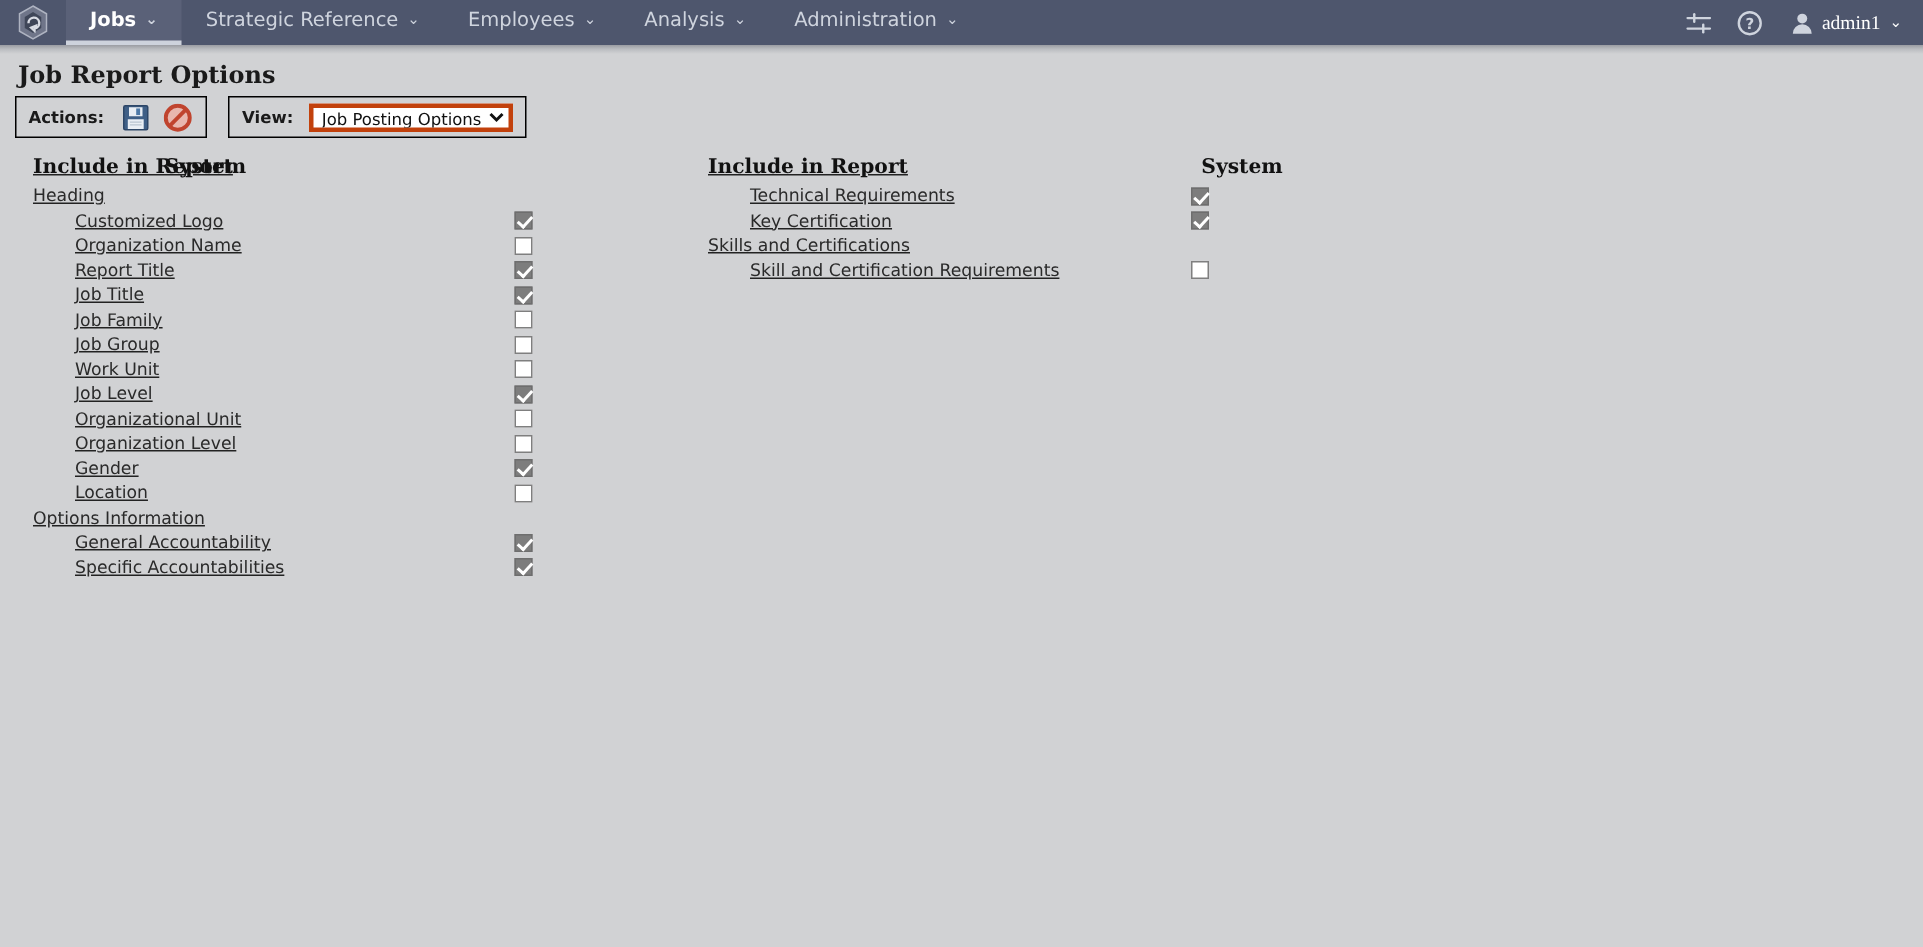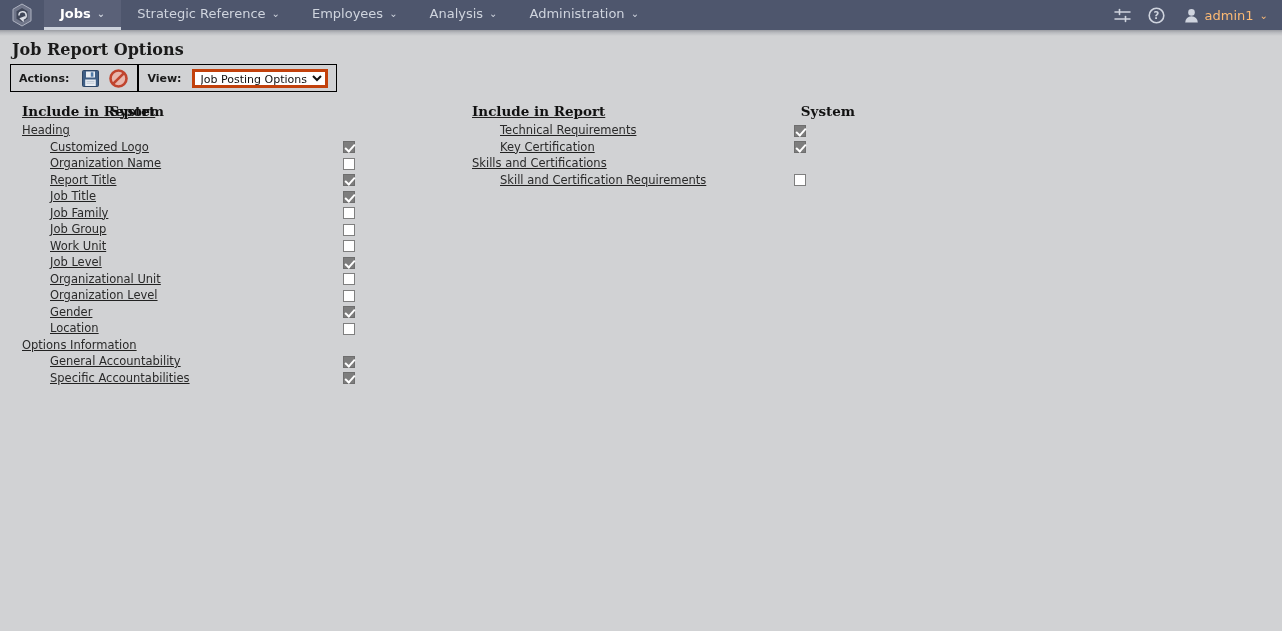--- a/index.html
+++ b/index.html
@@ -76,44 +76,46 @@
     align-items: center;
     justify-content: center;
     width: 34px;
     height: 30px;
     cursor: pointer;
     color: #cfd4de;
   }
   .user-box {
     display: flex;
     align-items: center;
-    color: #fdba74;
+    color: #ffffff;
     font-size: 13px;
     padding-left: 10px;
     cursor: pointer;
+    font-family: Liberation Serif, serif;
   }
   .user-box .uname { margin: 0 6px 0 6px; }
   .user-box .caret { font-size: 10px; }
 
   
   #page-title {
     font-family: "DejaVu Serif", "Liberation Serif", serif;
     font-weight: bold;
     font-size: 16px;
     color: #1a1a1a;
     padding: 12px 0 0 12px;
     height: 26px;
     line-height: 16px;
   }
 
   
   #toolbar {
     display: flex;
     align-items: flex-end;
     padding: 8px 0 0 10px;
+    gap: 14px;
   }
   .panel {
     border: 1px solid #000000;
     background: #d1d2d4;
     height: 28px;
     display: flex;
     align-items: center;
     padding: 0 8px;
   }
   .panel .plabel {

